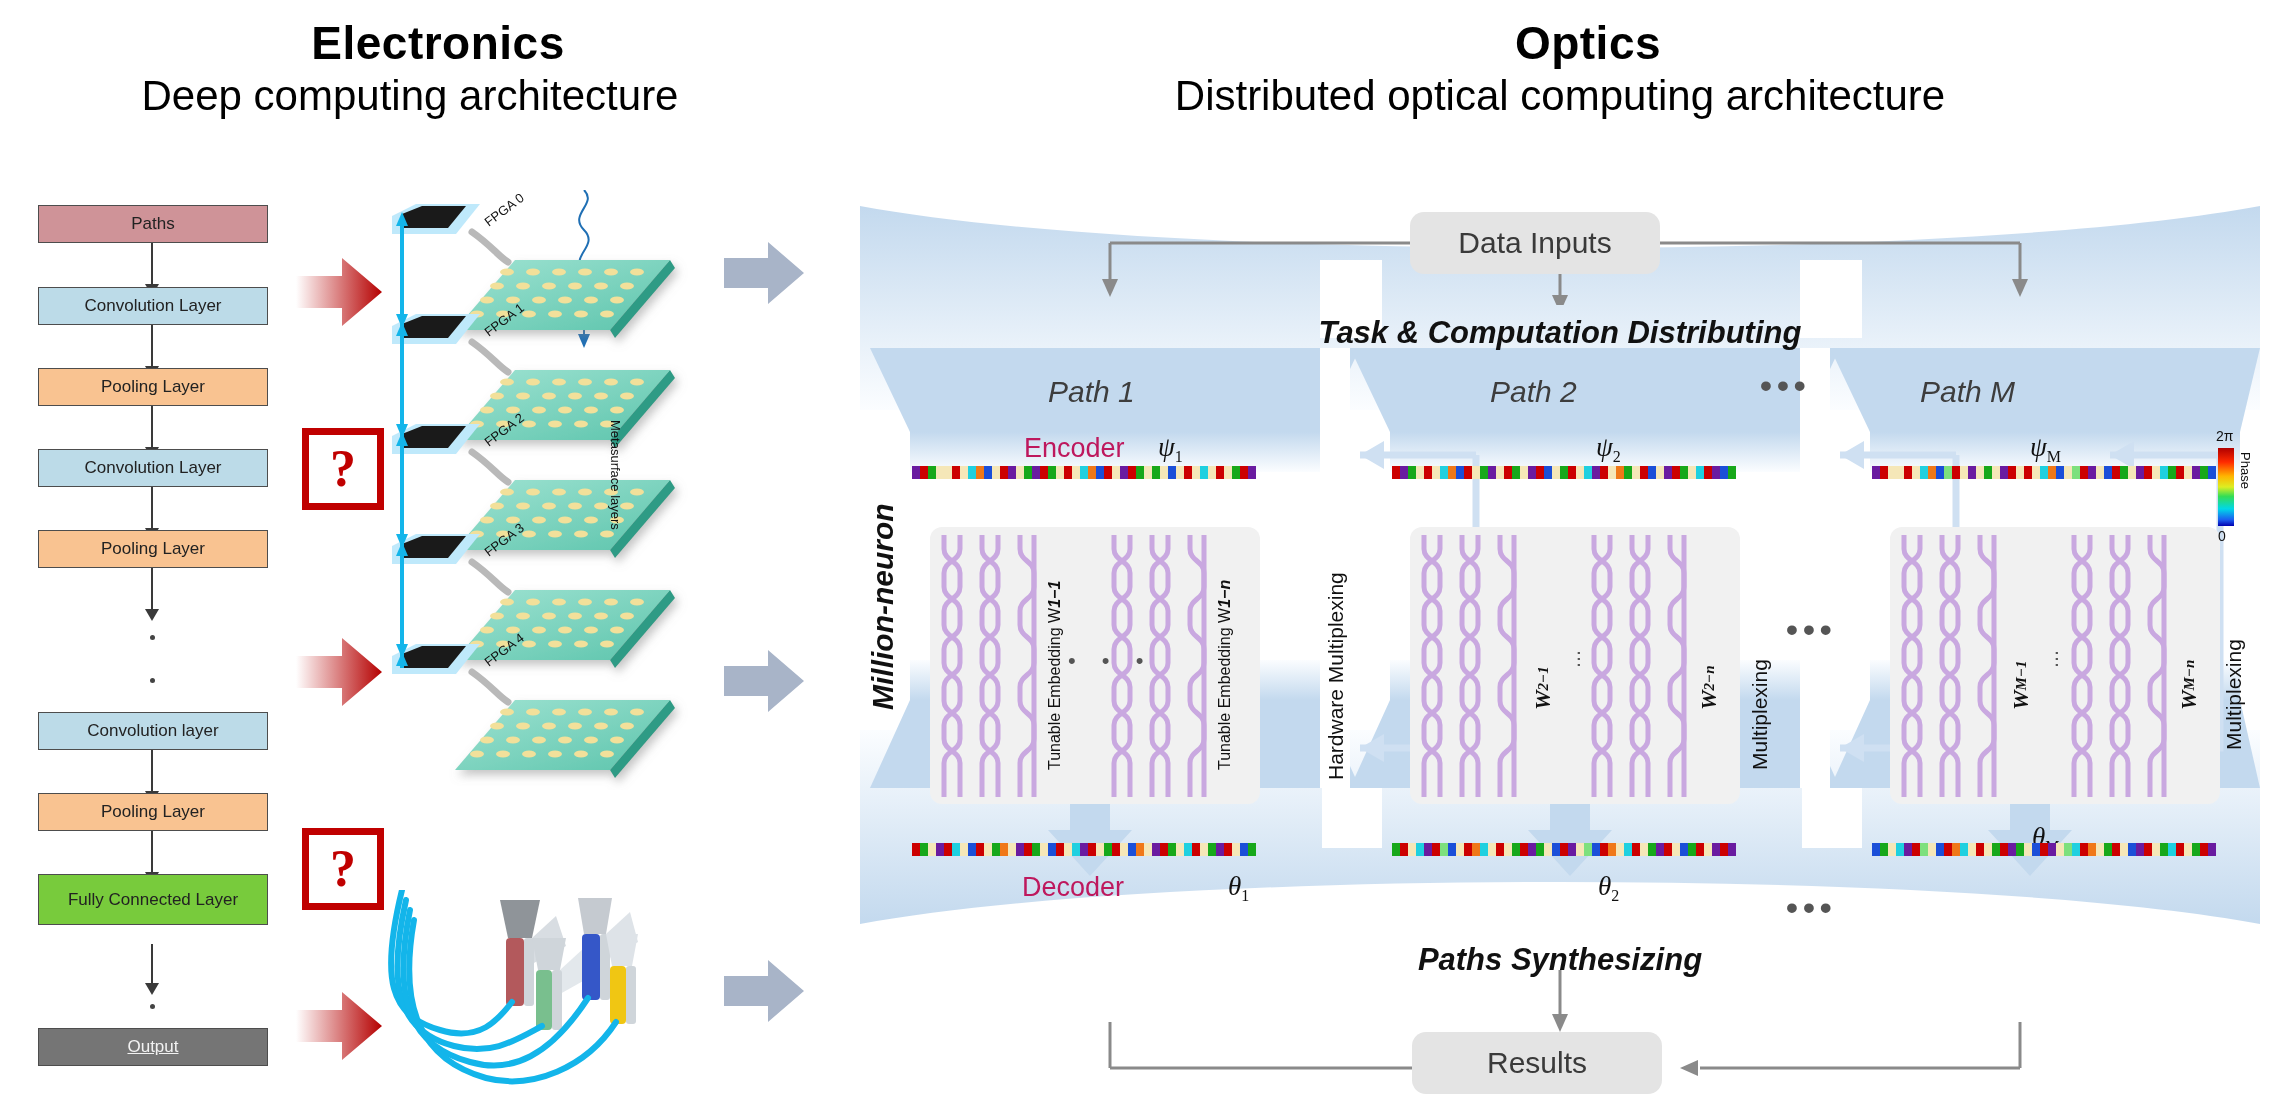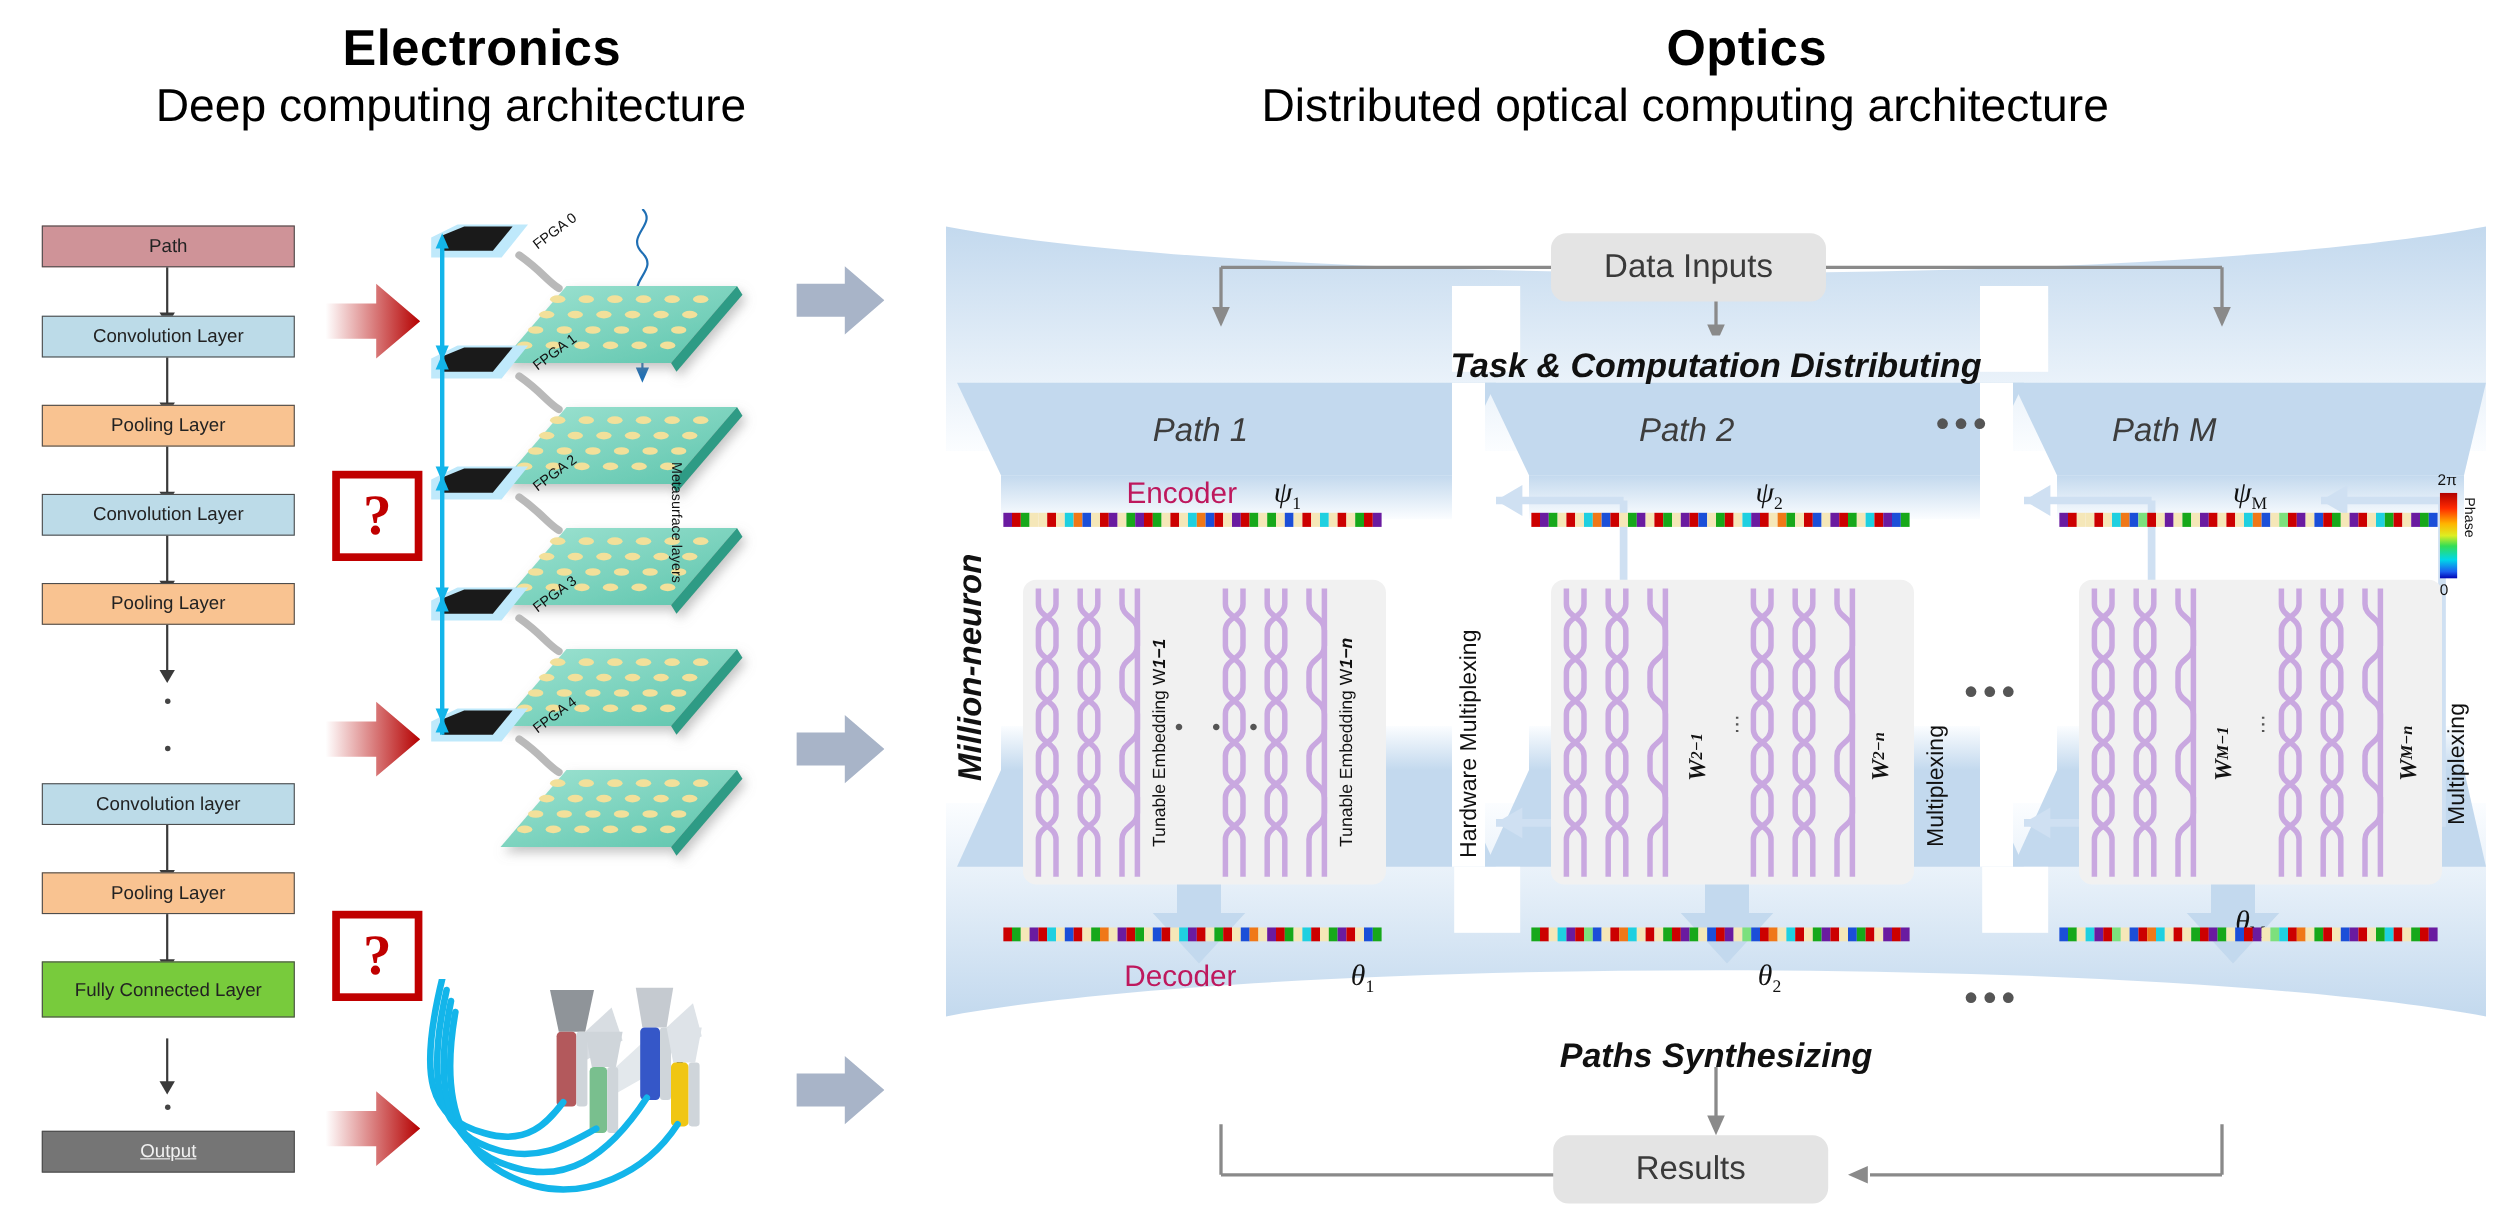--- a/index.html
+++ b/index.html
@@ -62,23 +62,23 @@
   .cbar-lbl{position:absolute;font-size:14px;color:#111;}
   .cbar-phase{position:absolute;writing-mode:vertical-rl;font-size:13px;color:#111;}
 </style>
 </head>
 <body>
 
 <div class="abs hdr-main" style="left:0;top:16px;width:820px;">Electronics</div>
 <div class="abs hdr-sub" style="left:0;top:72px;width:820px;">Deep computing architecture</div>
 
 <div class="abs hdr-main" style="left:860px;top:16px;width:1400px;">Optics</div>
-<div class="abs hdr-sub" style="left:832px;top:72px;width:1400px;text-align:center;">Distributed optical computing architecture</div>
-
-<div class="flowbox fb-input" style="top:205px;height:38px;">Path</div>
+<div class="abs hdr-sub" style="left:860px;top:72px;width:1400px;text-align:center;">Distributed optical computing architecture</div>
+
+<div class="flowbox fb-input" style="top:205px;height:38px;">Paths</div>
 <div class="flowarrow" style="top:243px;height:42px;"></div>
 
 <div class="flowbox fb-conv" style="top:287px;height:38px;">Convolution Layer</div>
 <div class="flowarrow" style="top:325px;height:42px;"></div>
 
 <div class="flowbox fb-pool" style="top:368px;height:38px;">Pooling Layer</div>
 <div class="flowarrow" style="top:406px;height:42px;"></div>
 
 <div class="flowbox fb-conv" style="top:449px;height:38px;">Convolution Layer</div>
 <div class="flowarrow" style="top:487px;height:42px;"></div>

